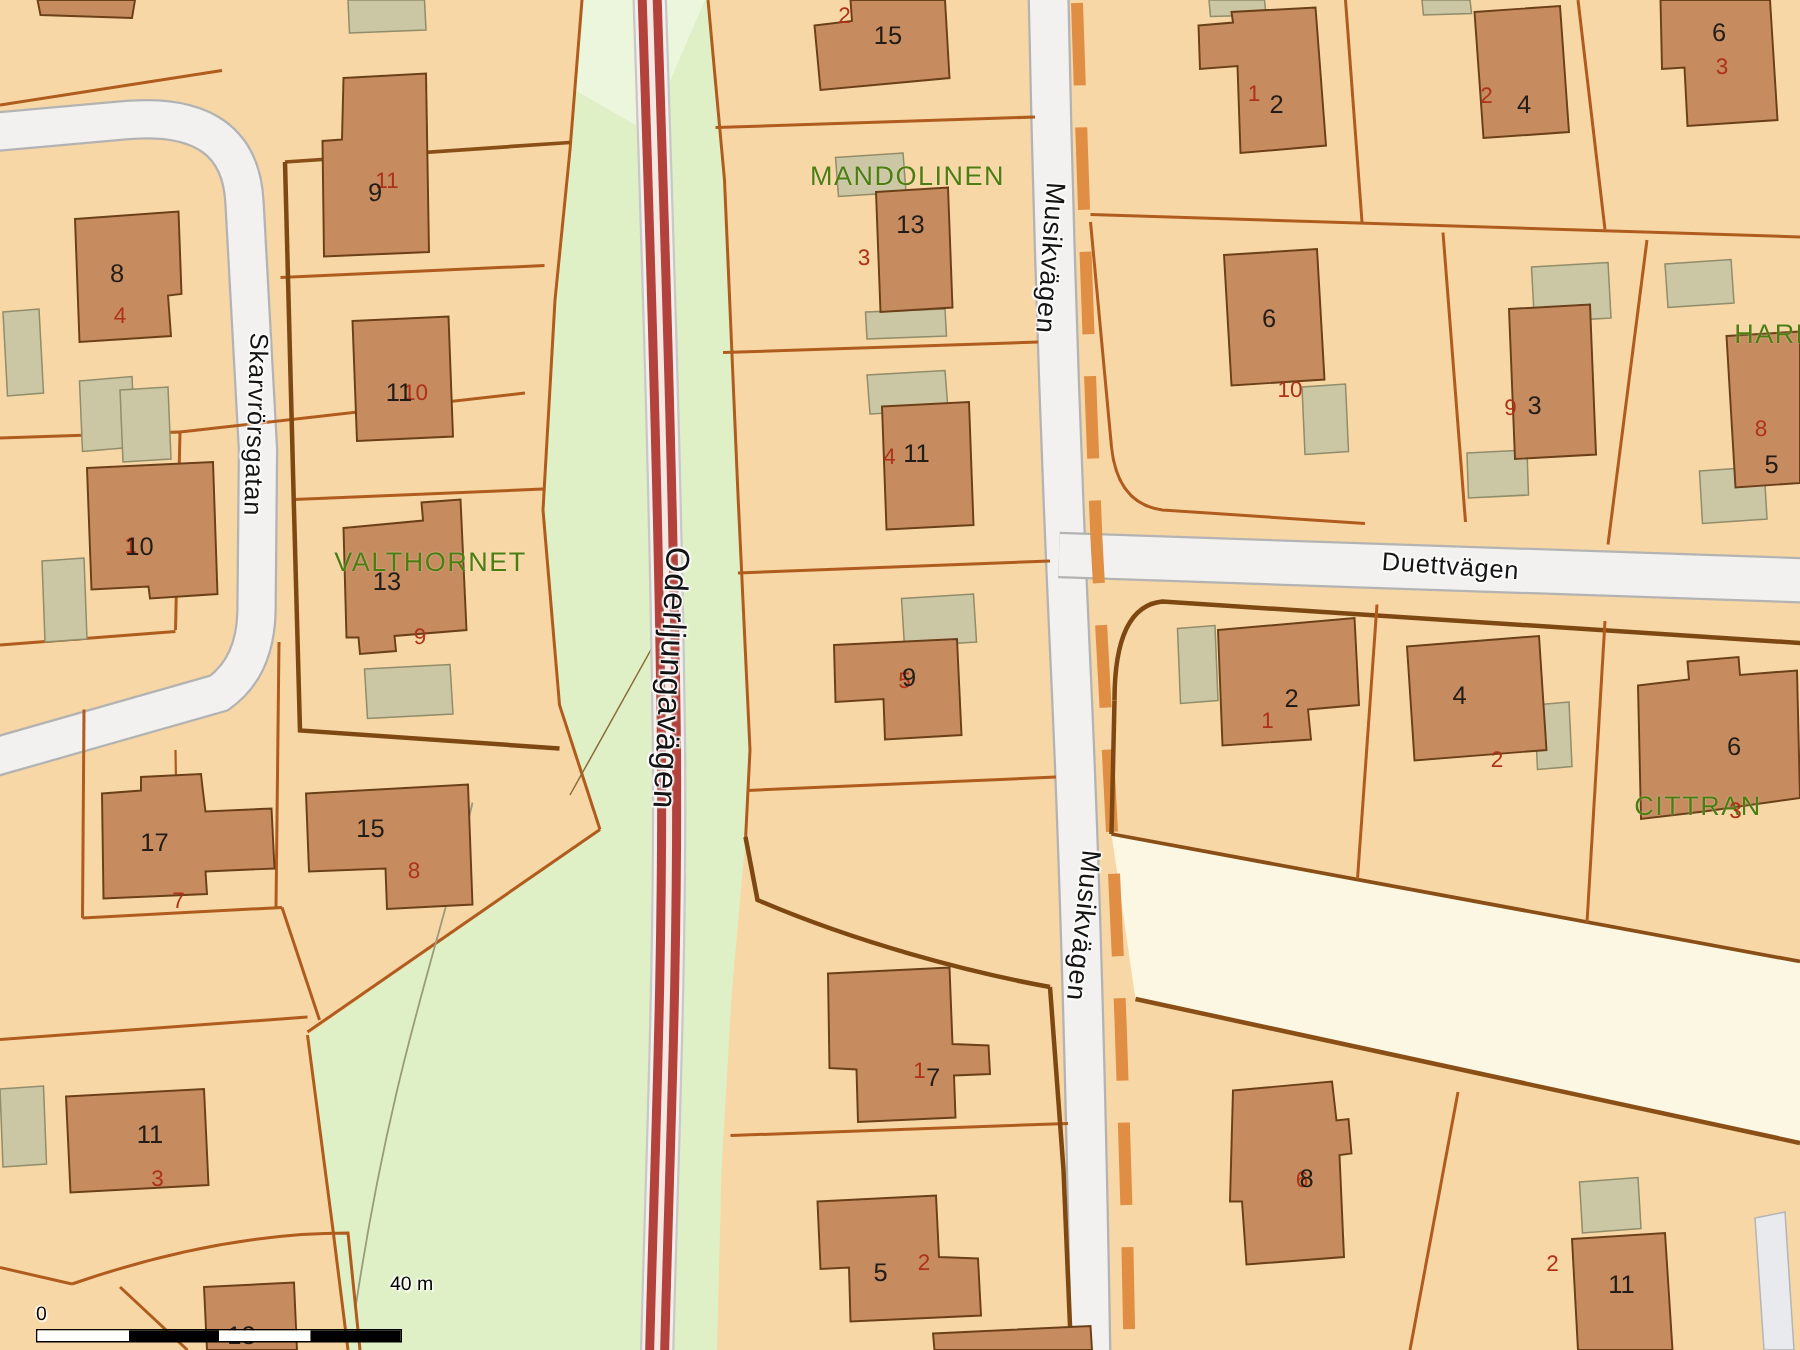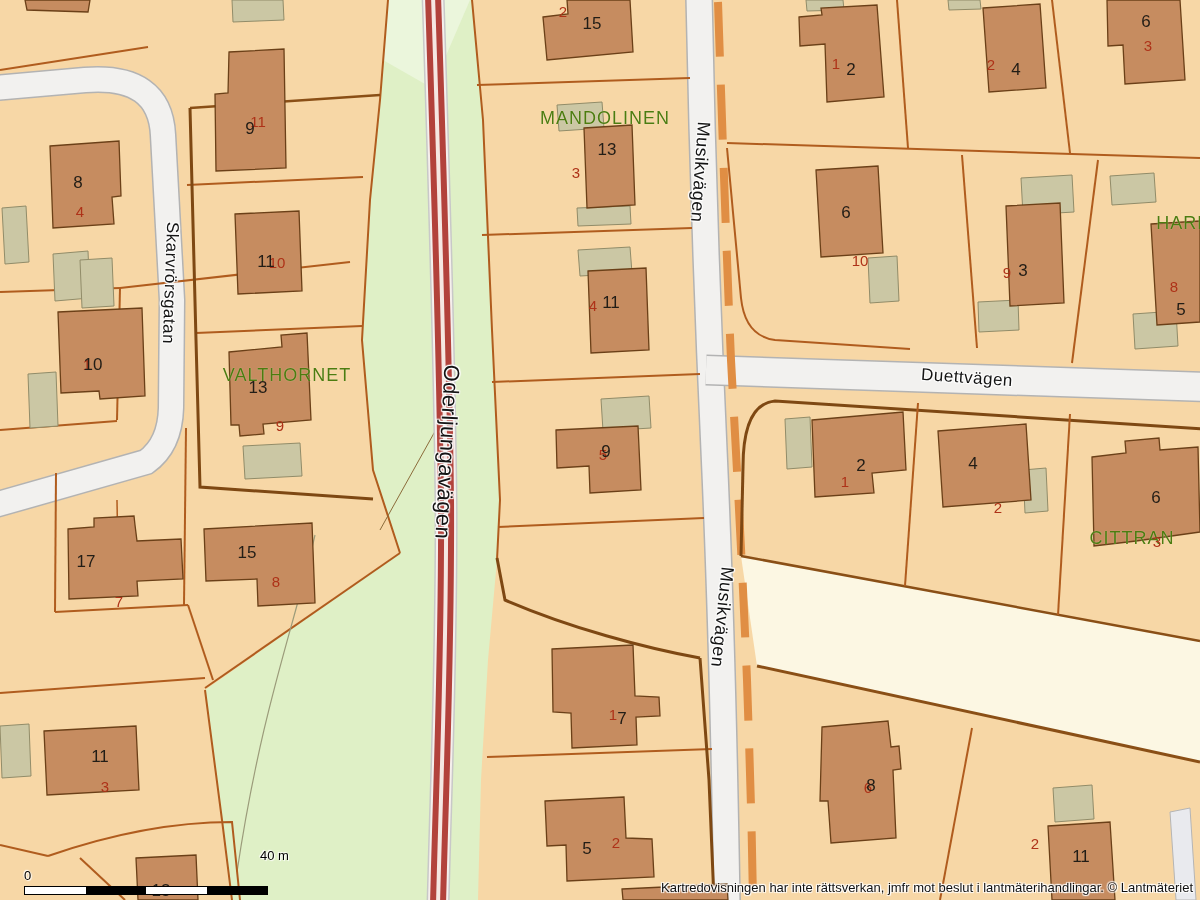--- a/index.html
+++ b/index.html
@@ -218,21 +218,21 @@
       <div class="map-label plot-number" style="left: 607px; top: 150px;">13</div>
       <div class="map-label plot-number" style="left: 611px; top: 303px;">11</div>
       <div class="map-label plot-number" style="left: 606px; top: 452px;">9</div>
       <div class="map-label plot-number" style="left: 622px; top: 719px;">7</div>
       <div class="map-label plot-number" style="left: 587px; top: 849px;">5</div>
       <div class="map-label plot-number" style="left: 250px; top: 129px;">9</div>
       <div class="map-label plot-number" style="left: 78px; top: 183px;">8</div>
       <div class="map-label plot-number" style="left: 266px; top: 262px;">11</div>
       <div class="map-label plot-number" style="left: 93px; top: 365px;">10</div>
       <div class="map-label plot-number" style="left: 258px; top: 388px;">13</div>
-      <div class="map-label plot-number" style="left: 86px; top: 562px;">17</div>
+      <div class="map-label plot-number" style="left: 103px; top: 562px;">17</div>
       <div class="map-label plot-number" style="left: 247px; top: 553px;">15</div>
       <div class="map-label plot-number" style="left: 100px; top: 757px;">11</div>
       <div class="map-label plot-number" style="left: 161px; top: 891px;">13</div>
       <div class="map-label plot-number" style="left: 851px; top: 70px;">2</div>
       <div class="map-label plot-number" style="left: 1016px; top: 70px;">4</div>
       <div class="map-label plot-number" style="left: 1146px; top: 22px;">6</div>
       <div class="map-label plot-number" style="left: 846px; top: 213px;">6</div>
       <div class="map-label plot-number" style="left: 1023px; top: 271px;">3</div>
       <div class="map-label plot-number" style="left: 1181px; top: 310px;">5</div>
       <div class="map-label plot-number" style="left: 861px; top: 466px;">2</div>
@@ -251,14 +251,13 @@
 
   <div class="scalebar">
     <div class="seg white"></div>
     <div class="seg black"></div>
     <div class="seg white"></div>
     <div class="seg black"></div>
   </div>
   <div class="scalebar-label start">0</div>
   <div class="scalebar-label end">40 m</div>
 
-  <div class="attribution">Kartredovisningen har inte rättsverkan, jmfr mot beslut i lantmäterihandlingar. © Lantmäteriet</div>
 </div>
 
 </body></html>

